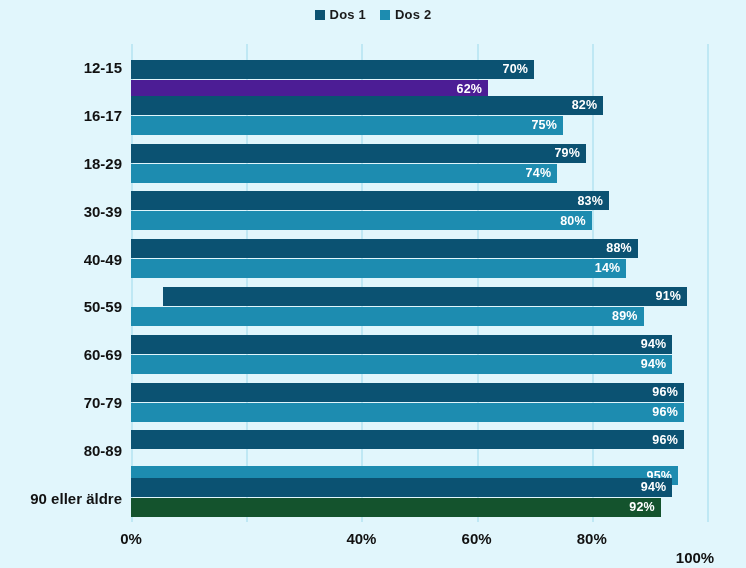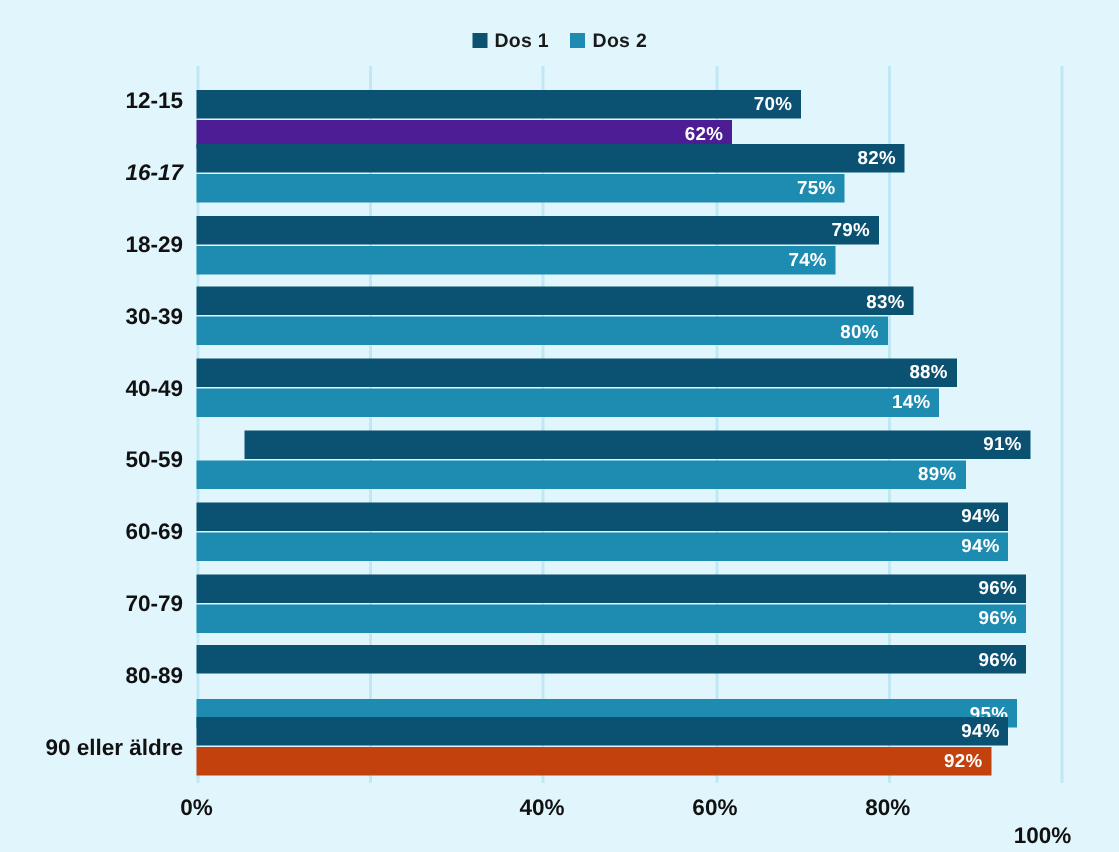--- a/index.html
+++ b/index.html
@@ -19,21 +19,21 @@
     position: absolute;
     left: 0; top: 0;
     width: 746px;
     height: 568px;
   }
 
   
   .legend {
     position: absolute;
     left: 0;
-    top: 20px;
+    top: 8px;
     width: 746px;
     display: flex;
     justify-content: center;
     align-items: center;
     gap: 14px;
   }
   .legend-item {
     display: flex;
     align-items: center;
     gap: 5px;
@@ -165,21 +165,21 @@
         <span class="legend-label">Dos 1</span>
       </div>
       <div class="legend-item">
         <span class="legend-swatch" style="background: rgb(29, 140, 176);"></span>
         <span class="legend-label">Dos 2</span>
       </div>
     </div>
 
   <div class="cat-labels">
       <div class="cat-label" style="top: 3.9px;">12-15</div>
-      <div class="cat-label" style="top: 51.7px; font-style: italic;">16-17</div>
+      <div class="cat-label" style="top: 51.7px;">16-17</div>
       <div class="cat-label" style="top: 99.5px;">18-29</div>
       <div class="cat-label" style="top: 147.3px;">30-39</div>
       <div class="cat-label" style="top: 195.1px;">40-49</div>
       <div class="cat-label" style="top: 242.9px;">50-59</div>
       <div class="cat-label" style="top: 290.7px;">60-69</div>
       <div class="cat-label" style="top: 338.5px;">70-79</div>
       <div class="cat-label" style="top: 386.3px;">80-89</div>
       <div class="cat-label" style="top: 434.1px;">90 eller äldre</div>
     </div>
 
@@ -301,21 +301,21 @@
             </div>
           </div>
         </div>
         <div class="bar-group" style="top: 434.1px;">
           <div class="bar-row s1" style="width: 100%;">
             <div class="bar" style="width: 541.44px; background: rgb(11, 82, 114);">
               <span class="bar-value">94%</span>
             </div>
           </div>
           <div class="bar-row s2" style="width: 100%;">
-            <div class="bar" style="width: 529.92px; background: #c2410c;">
+            <div class="bar" style="width: 529.92px; background: #14532d;">
               <span class="bar-value">92%</span>
             </div>
           </div>
         </div>
       </div>
   </div>
 
   <div class="xaxis">
       <div class="xtick" style="left: 0px;">0%</div>
       <div class="xtick" style="left: 115.2px; margin-top: 40px;">20%</div>

